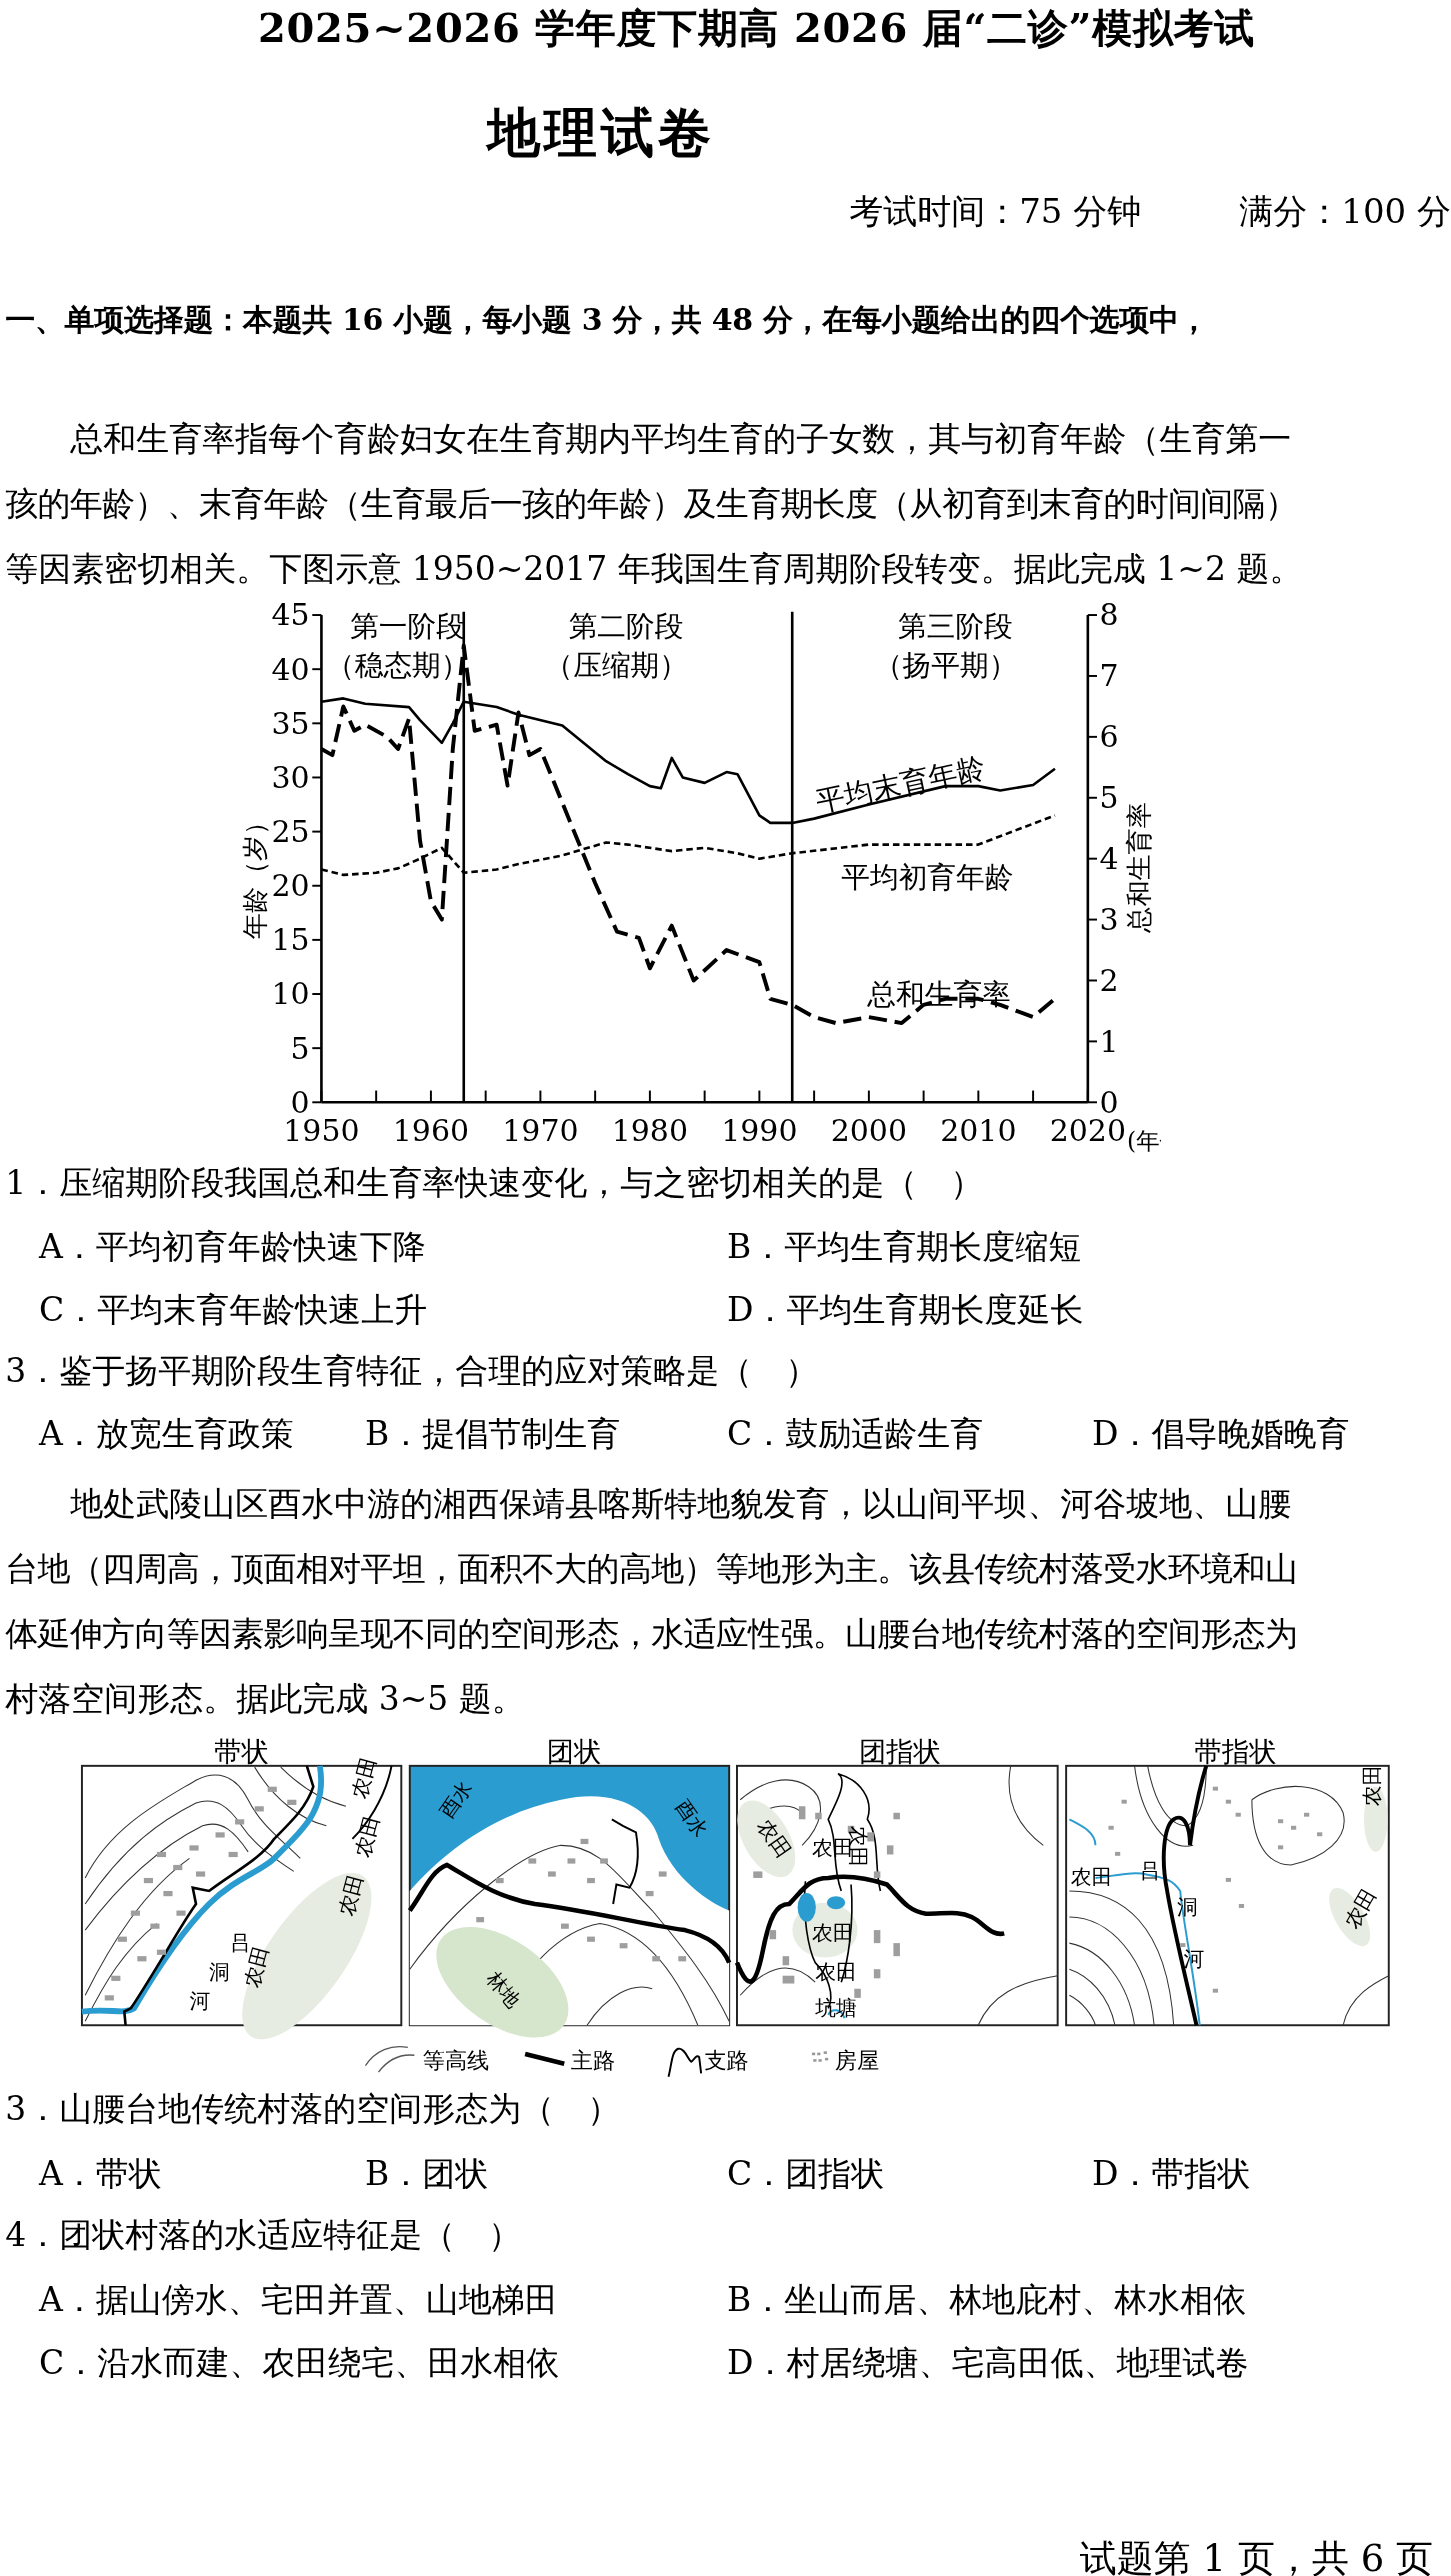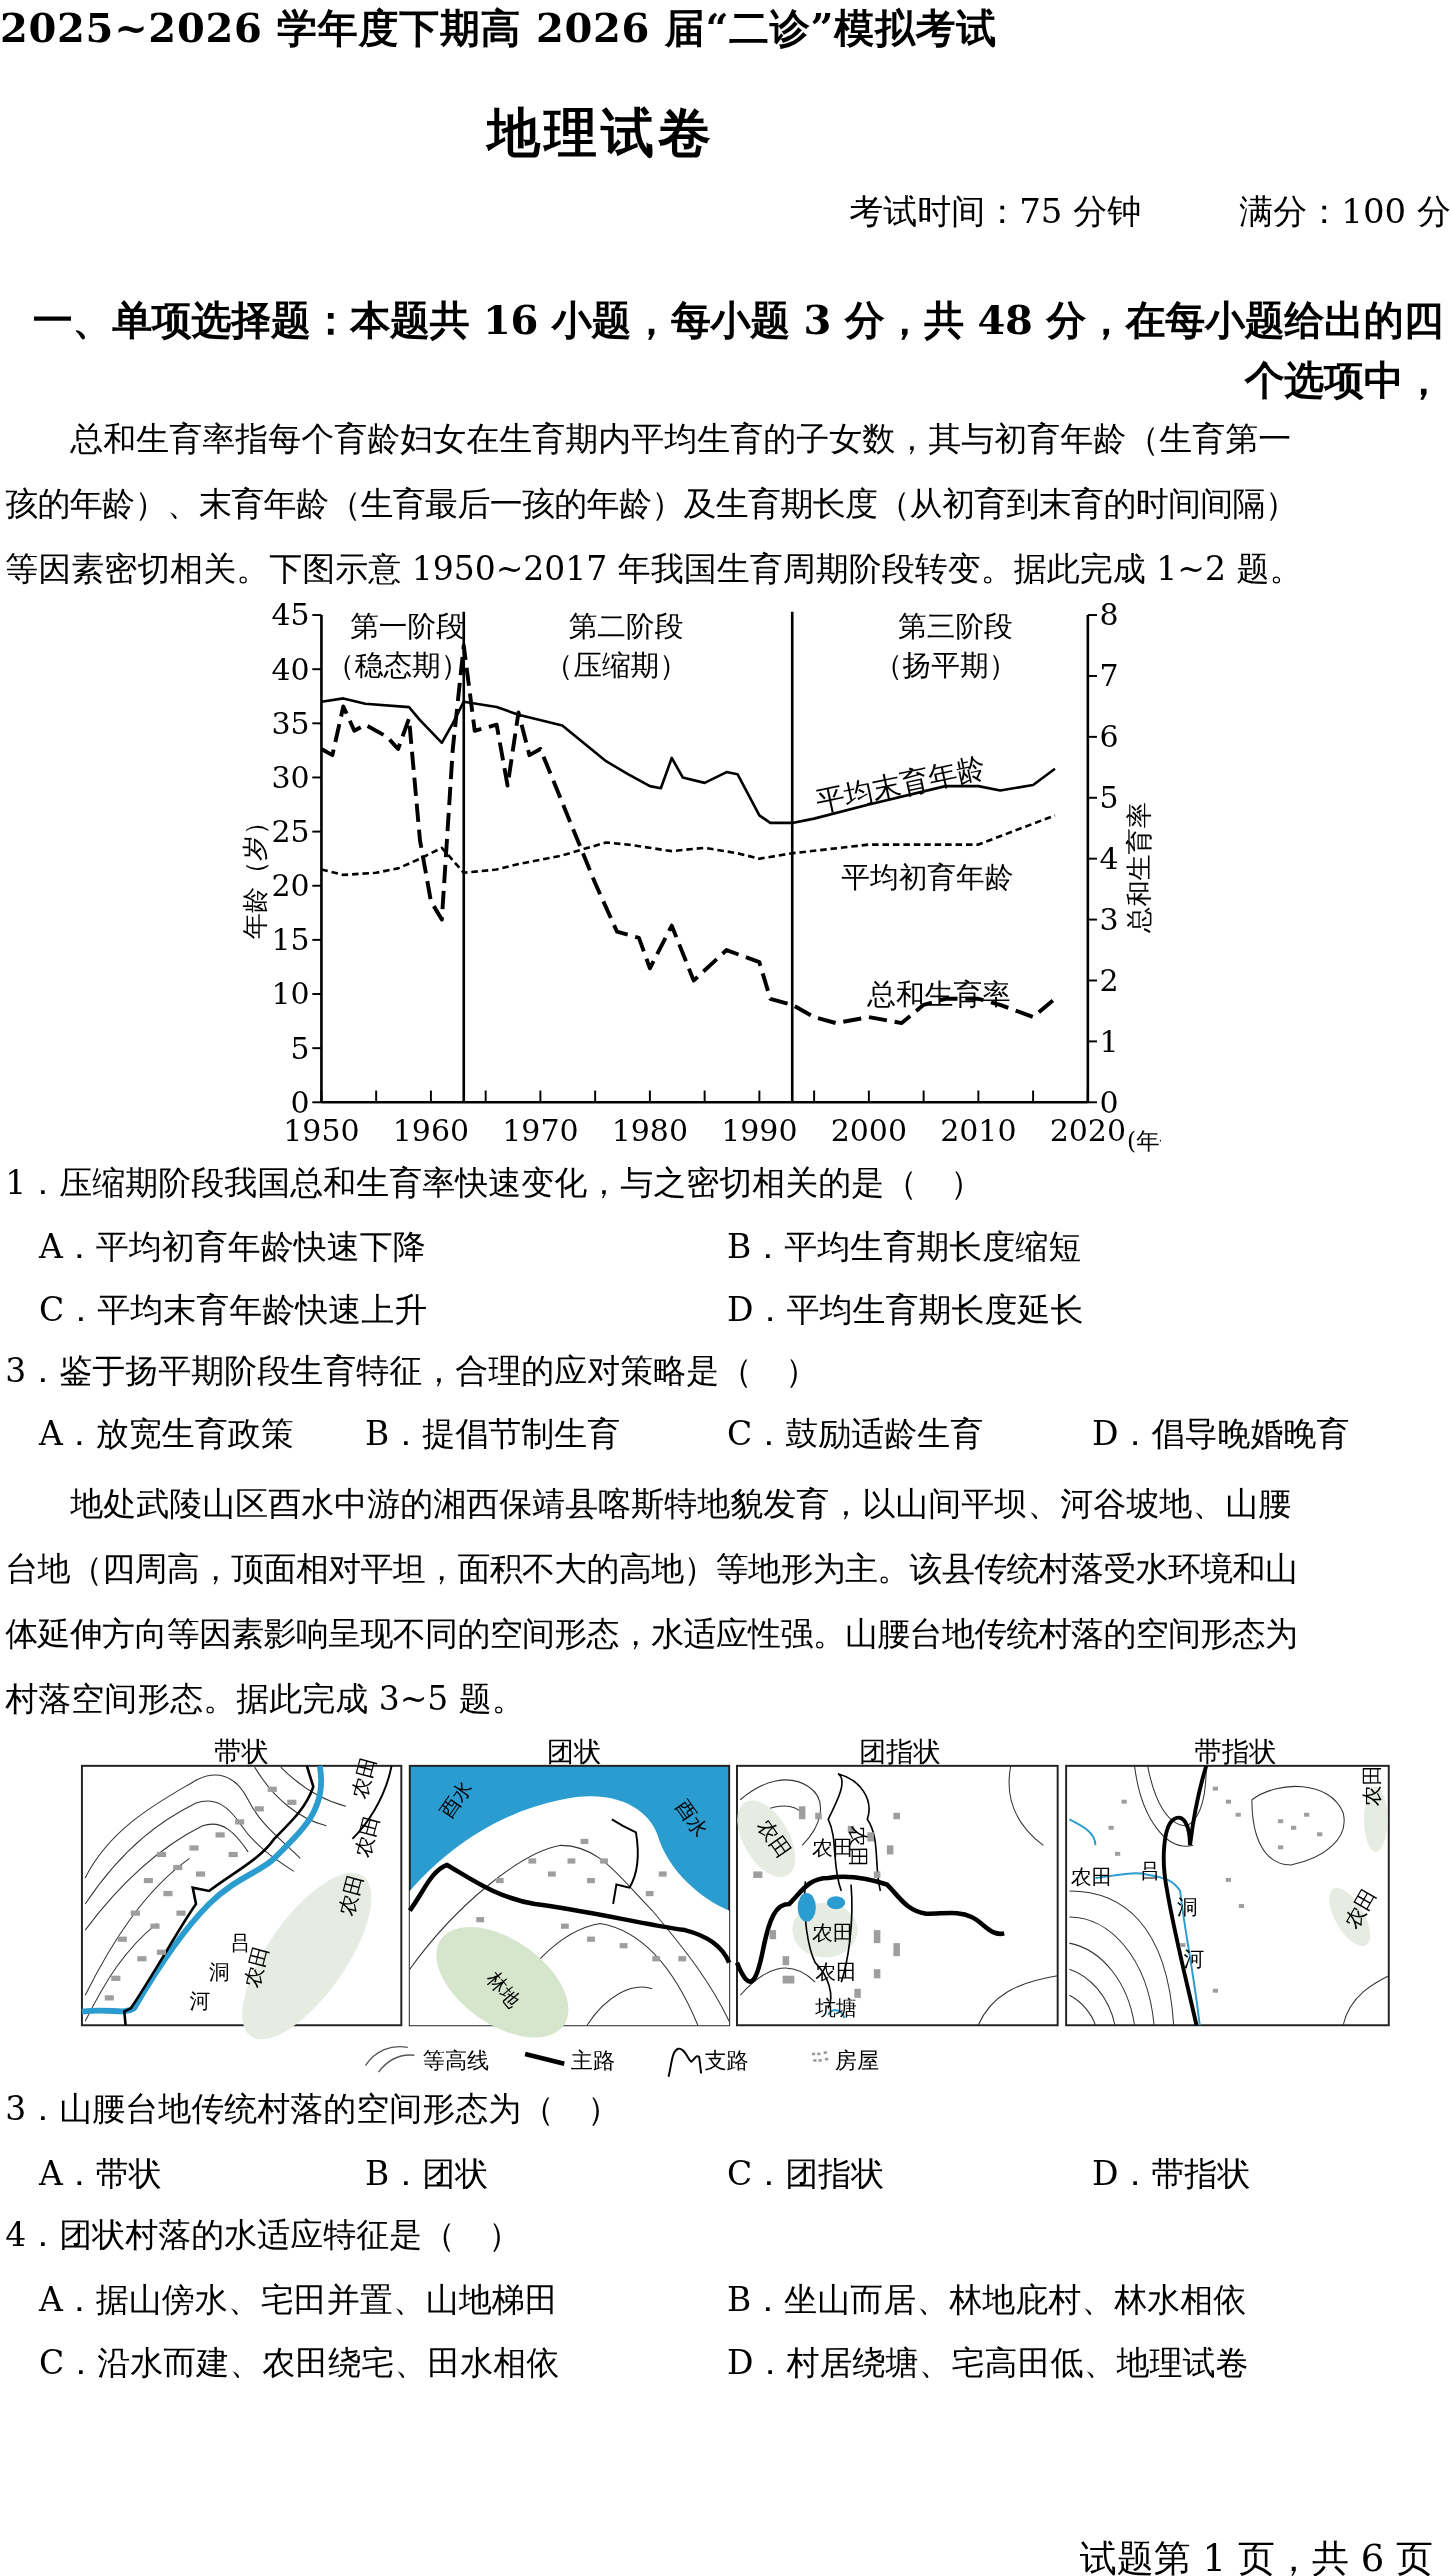--- a/index.html
+++ b/index.html
@@ -1,24 +1,24 @@
 <!DOCTYPE html>
 <html style="font-size:10.4px"><head>
 <meta charset="utf-8">
 <style>
   html, body { margin:0; padding:0; background:#ffffff; }
   body { width:1451px; height:2576px; position:relative; overflow:hidden;
          font-family:"DejaVu Serif", "Liberation Serif", serif; color:#000; }
   .abs { position:absolute; }
-  .title1 { left:0; width:1255px; top:1.3px; text-align:left; font-size:40px; font-weight:bold; letter-spacing:0.7px; }
+  .title1 { left:0; width:1255px; top:1.3px; text-align:right; font-size:40px; font-weight:bold; letter-spacing:0.7px; }
   .title2 { left:0; width:1202px; top:98px; text-align:center; font-size:53px; font-weight:bold; letter-spacing:3.9px; }
   .meta { left:0; width:1451px; top:189px; text-align:right; font-size:34px; }
   .meta span { display:inline-block; }
   .meta .gap { width:98px; }
-  .sec { left:5.2px; width:1438px; top:290px; font-size:40px; font-weight:bold; line-height:60px;text-align:right; }
+  .sec { left:5.2px; width:1438px; top:290px; font-size:30px; font-weight:bold; line-height:60px; }
   .para { left:5.2px; width:1438px; font-size:33px; line-height:65px; text-align:justify; }
   .para .indent { display:inline-block; width:65px; }
   .q { left:5.2px; font-size:33px; }
   .opt { font-size:33px; }
   .chart-svg { left:215px; top:587px; }
   .map-svg { left:75px; top:1715px; }
   .footer { left:0; width:1433px; top:2534px; text-align:right; font-size:37px; }
   svg text { font-family:"DejaVu Serif", "Liberation Serif", serif; }
 </style>
 </head>

